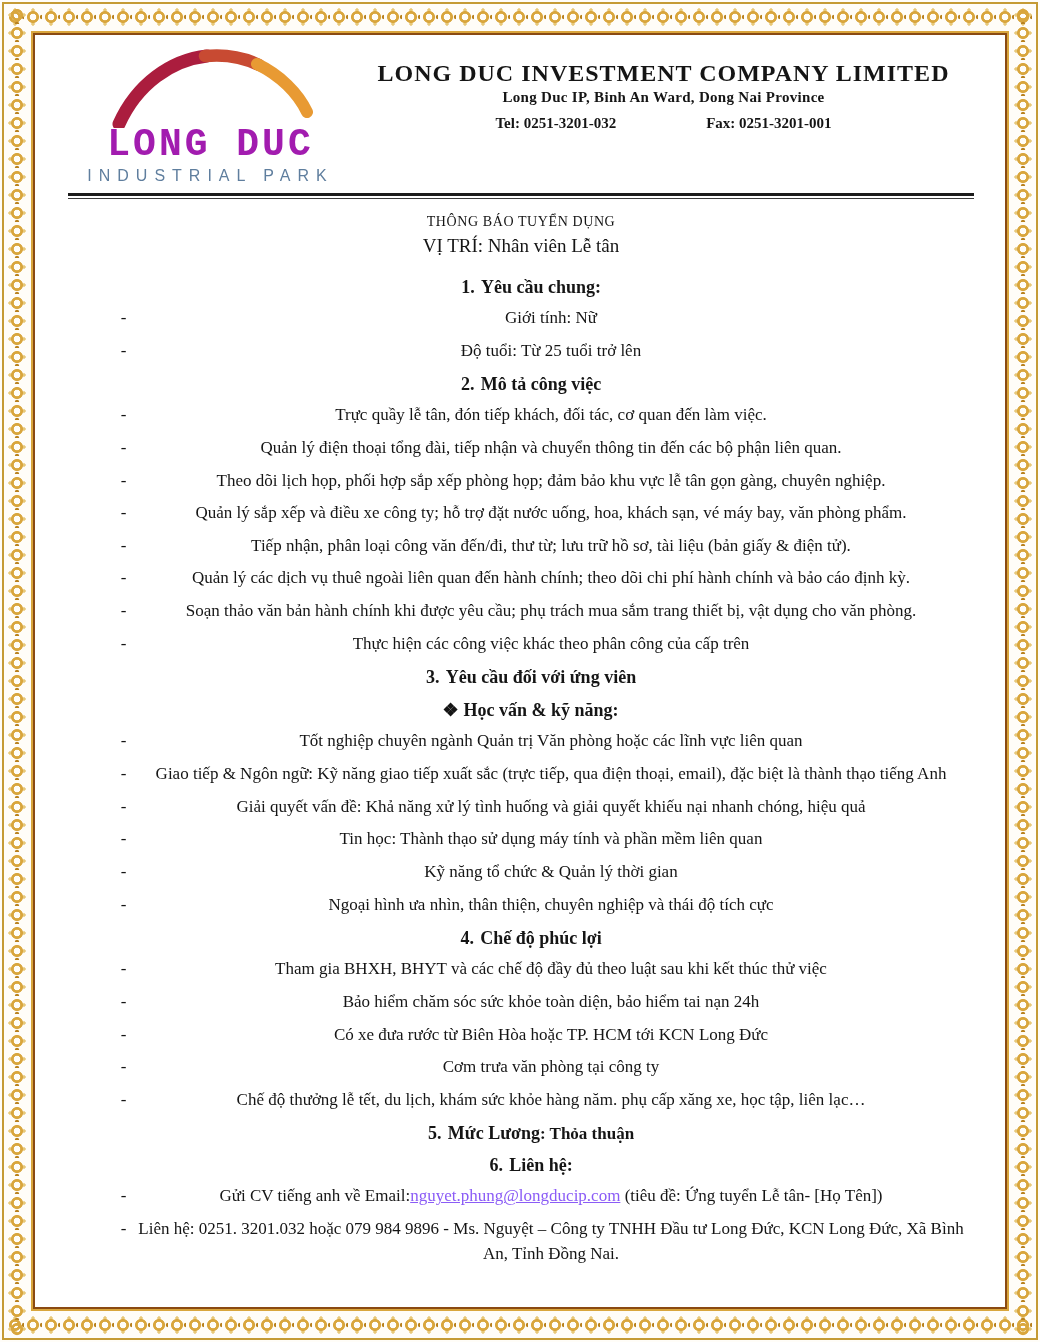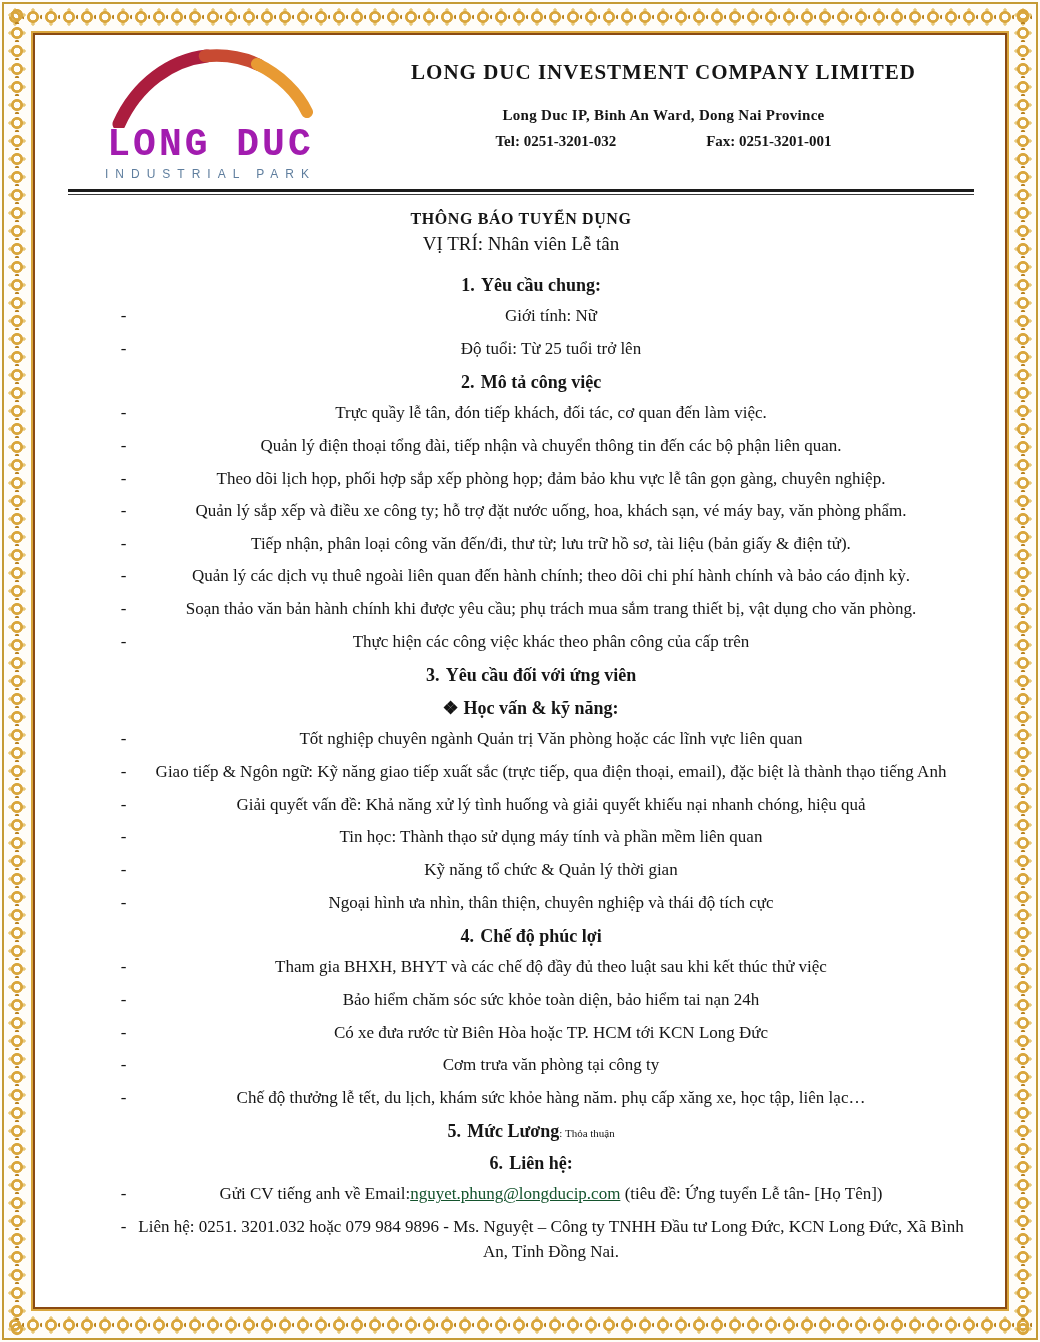--- a/index.html
+++ b/index.html
@@ -27,39 +27,39 @@
     background-size:20px 18px,20px 18px,20px 18px,20px 18px;}
   .band.left{left:7px;} .band.right{right:7px;}
   .frame-inner{position:absolute;inset:33px;border:2px solid #8a4a12;
     box-shadow:0 0 0 2px #d9a63d;pointer-events:none;background:#fff;}
   
   .content{position:absolute;inset:38px;background:#fff;padding:8px 28px 6px 30px;box-sizing:border-box;}
   .header{display:flex;align-items:flex-start;}
   .logo-block{width:285px;flex:0 0 285px;text-align:center;padding-top:2px;}
   .logo-name{font-family:Liberation Mono, monospace;font-weight:bold;font-size:38px;
     letter-spacing:3px;color:#a21caf;line-height:1;margin-top:-6px;}
-  .logo-sub{font-family:"Liberation Sans", sans-serif;font-size:12px;letter-spacing:7px;
+  .logo-sub{font-family:"Liberation Sans", sans-serif;font-size:16px;letter-spacing:7px;
     color:#5f7e9e;margin-top:3px;}
   .logo-tagline{font-weight:bold;font-size:17px;color:#1d2a78;margin-top:9px;letter-spacing:0.2px;}
   .head-right{flex:1;text-align:center;padding-top:14px;}
-  .company{font-size:21px;font-weight:bold;letter-spacing:1px;}
-  .address{font-size:15px;font-weight:bold;margin-top:22px;letter-spacing:0.3px;}
+  .company{font-size:24px;font-weight:bold;letter-spacing:1px;}
+  .address{font-size:15px;font-weight:bold;margin-top:2px;letter-spacing:0.3px;}
   .telfax{font-size:15px;font-weight:bold;margin-top:9px;display:flex;justify-content:center;gap:90px;}
   .rule{margin-top:8px;height:2px;border-top:3px solid #1c1c1c;border-bottom:1px solid #3a3a3a;}
   .title-block{text-align:center;margin-top:15px;}
-  .t1{font-size:16px;font-weight:bold;letter-spacing:0.6px;}
+  .t1{font-size:14px;font-weight:normal;letter-spacing:0.6px;}
   .t2{font-size:19px;font-weight:normal;margin-top:5px;}
   #sections-root{margin-top:20px;margin-left:14px;text-align:center;}
   .sec-head{font-size:18px;font-weight:bold;margin:11px 0 4px 0;}
   .sec-num{display:inline-block;min-width:26px;}
-  .sec-tail{font-weight:normal;font-size:11px;}
+  .sec-tail{font-weight:bold;font-size:17px;}
   .li{display:flex;margin:8px 0;padding-left:33px;font-size:17px;line-height:1.45;}
   .dash{flex:0 0 17px;width:17px;}
   .li-text{flex:1;padding-right:4px;font-family:Liberation Serif, serif;}
-  .email-link{color:#14532d;text-decoration:underline;cursor:pointer;}
+  .email-link{color:#8b5cf6;text-decoration:underline;cursor:pointer;}
 </style>
 </head>
 <body>
 
 <div class="frame-outer"></div>
 <div class="band h top"></div>
 <div class="band h bottom"></div>
 <div class="band v left"></div>
 <div class="band v right"></div>
 <div class="frame-inner"></div>

